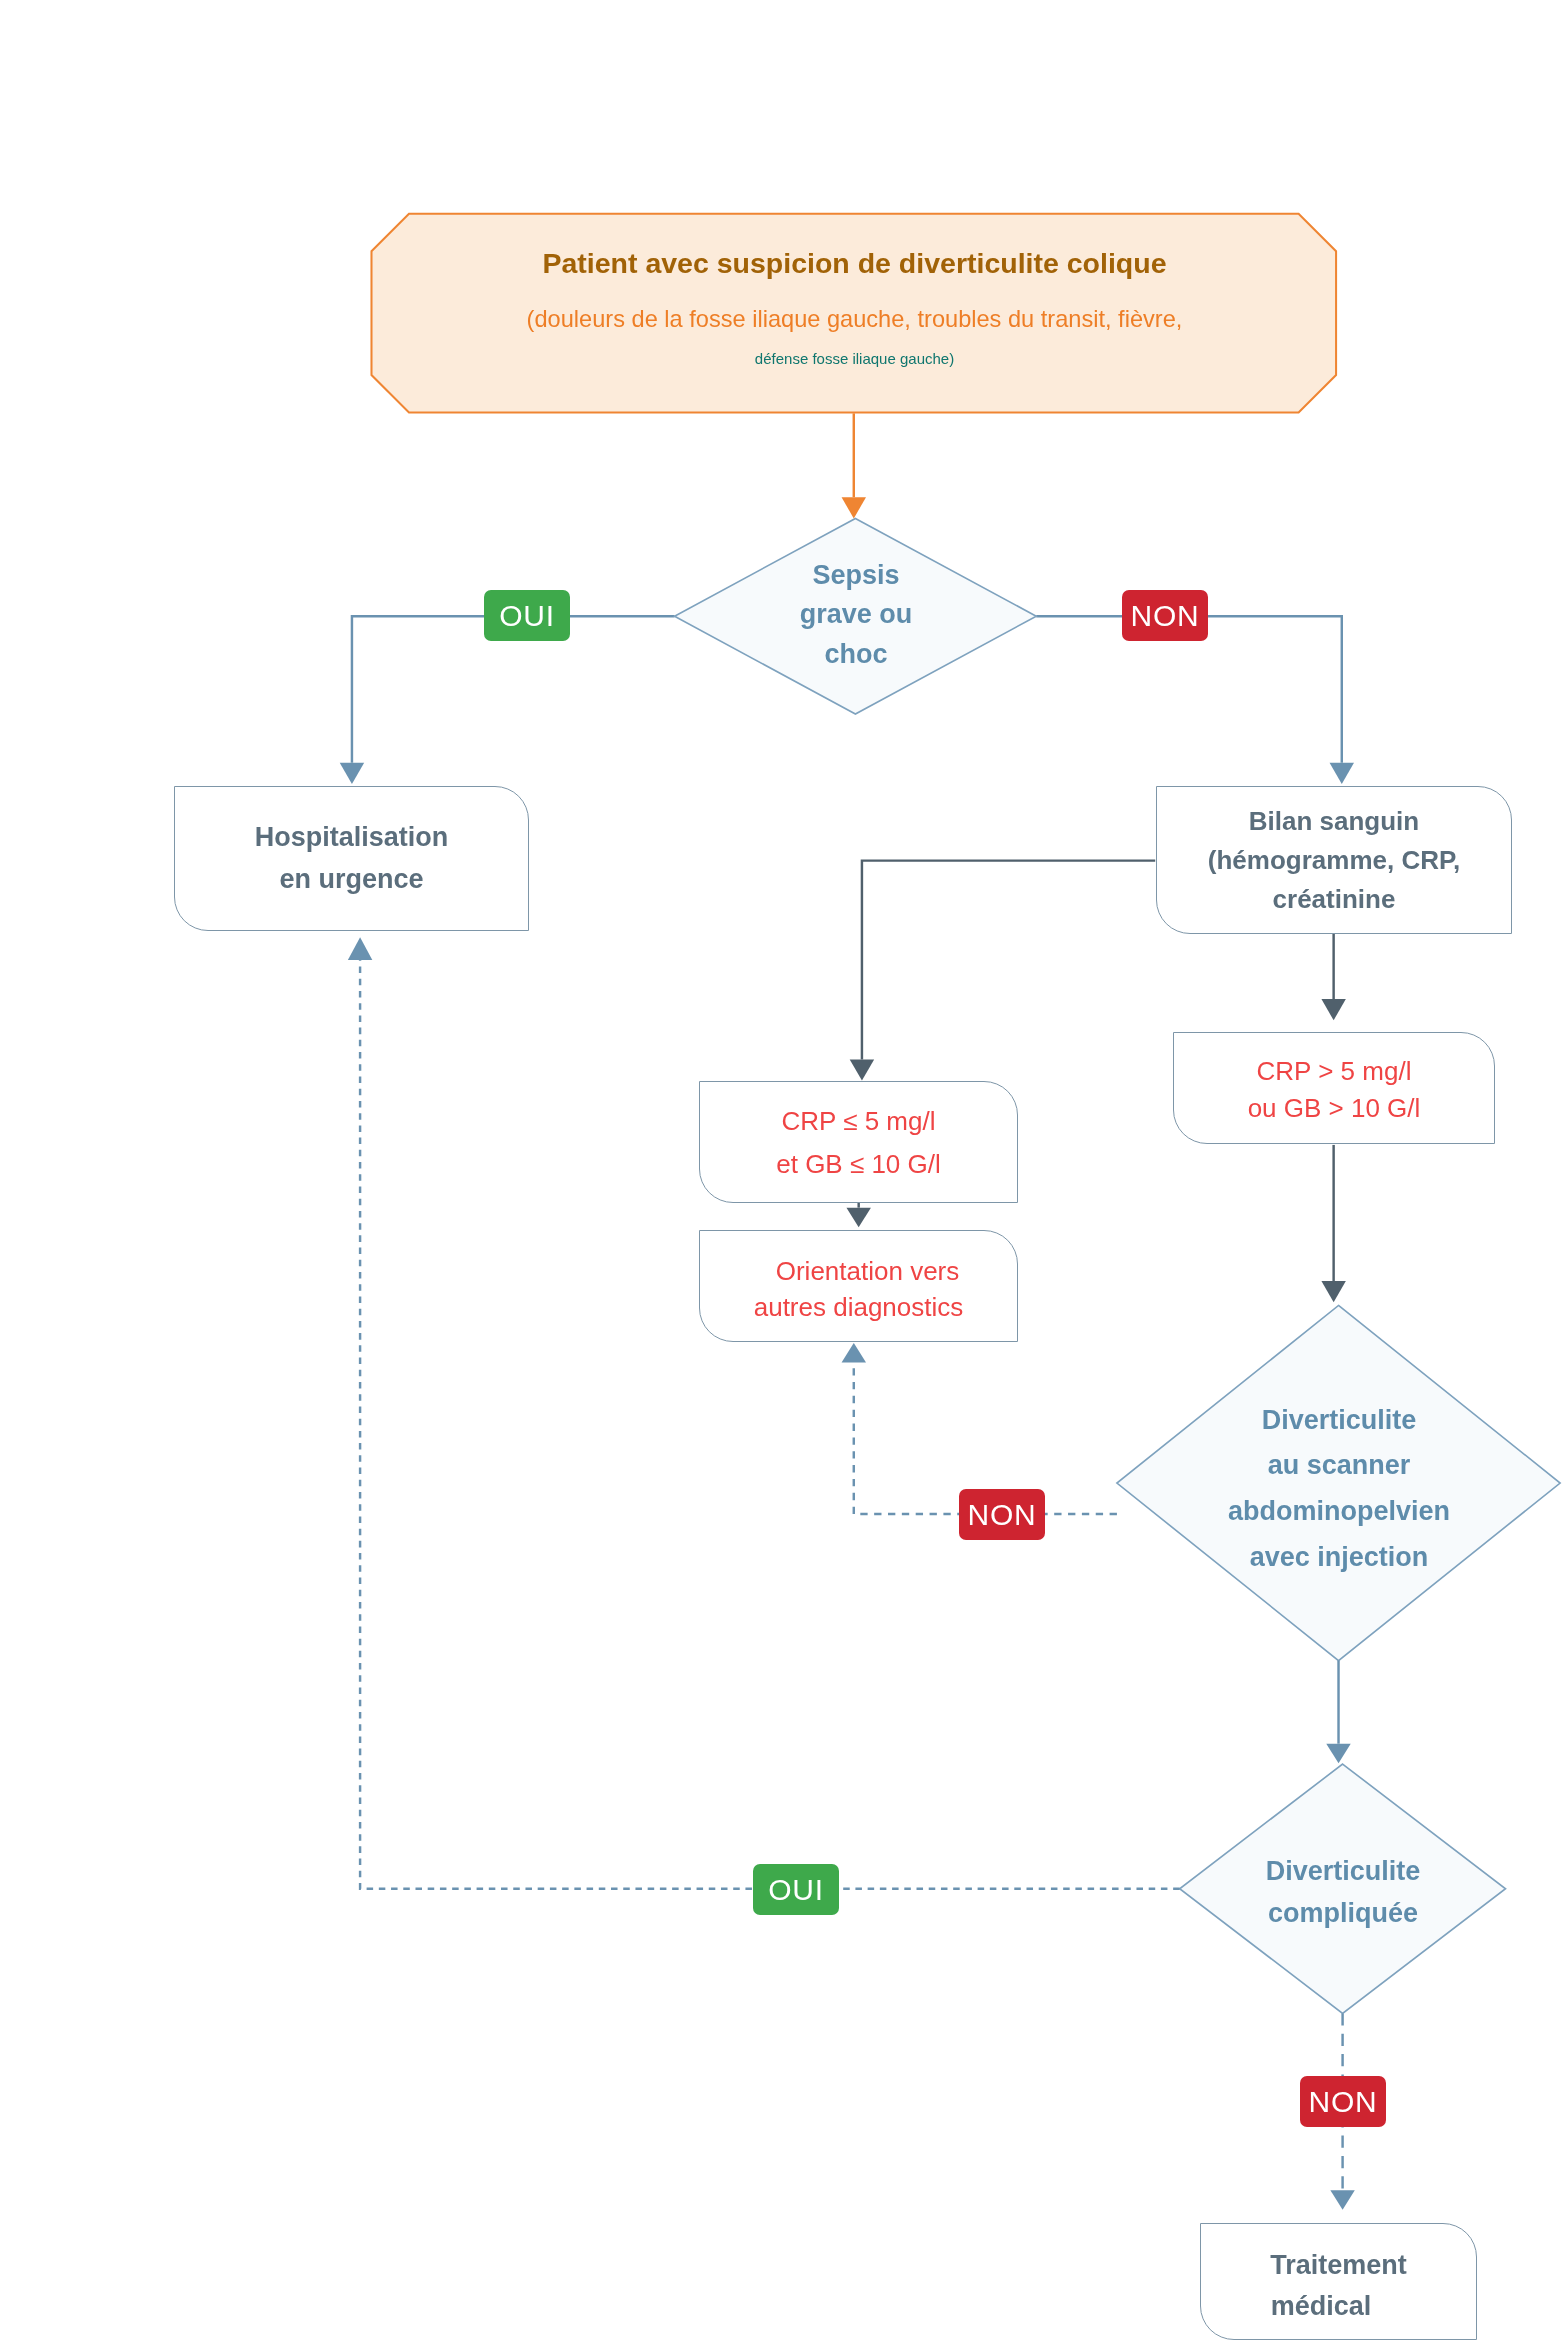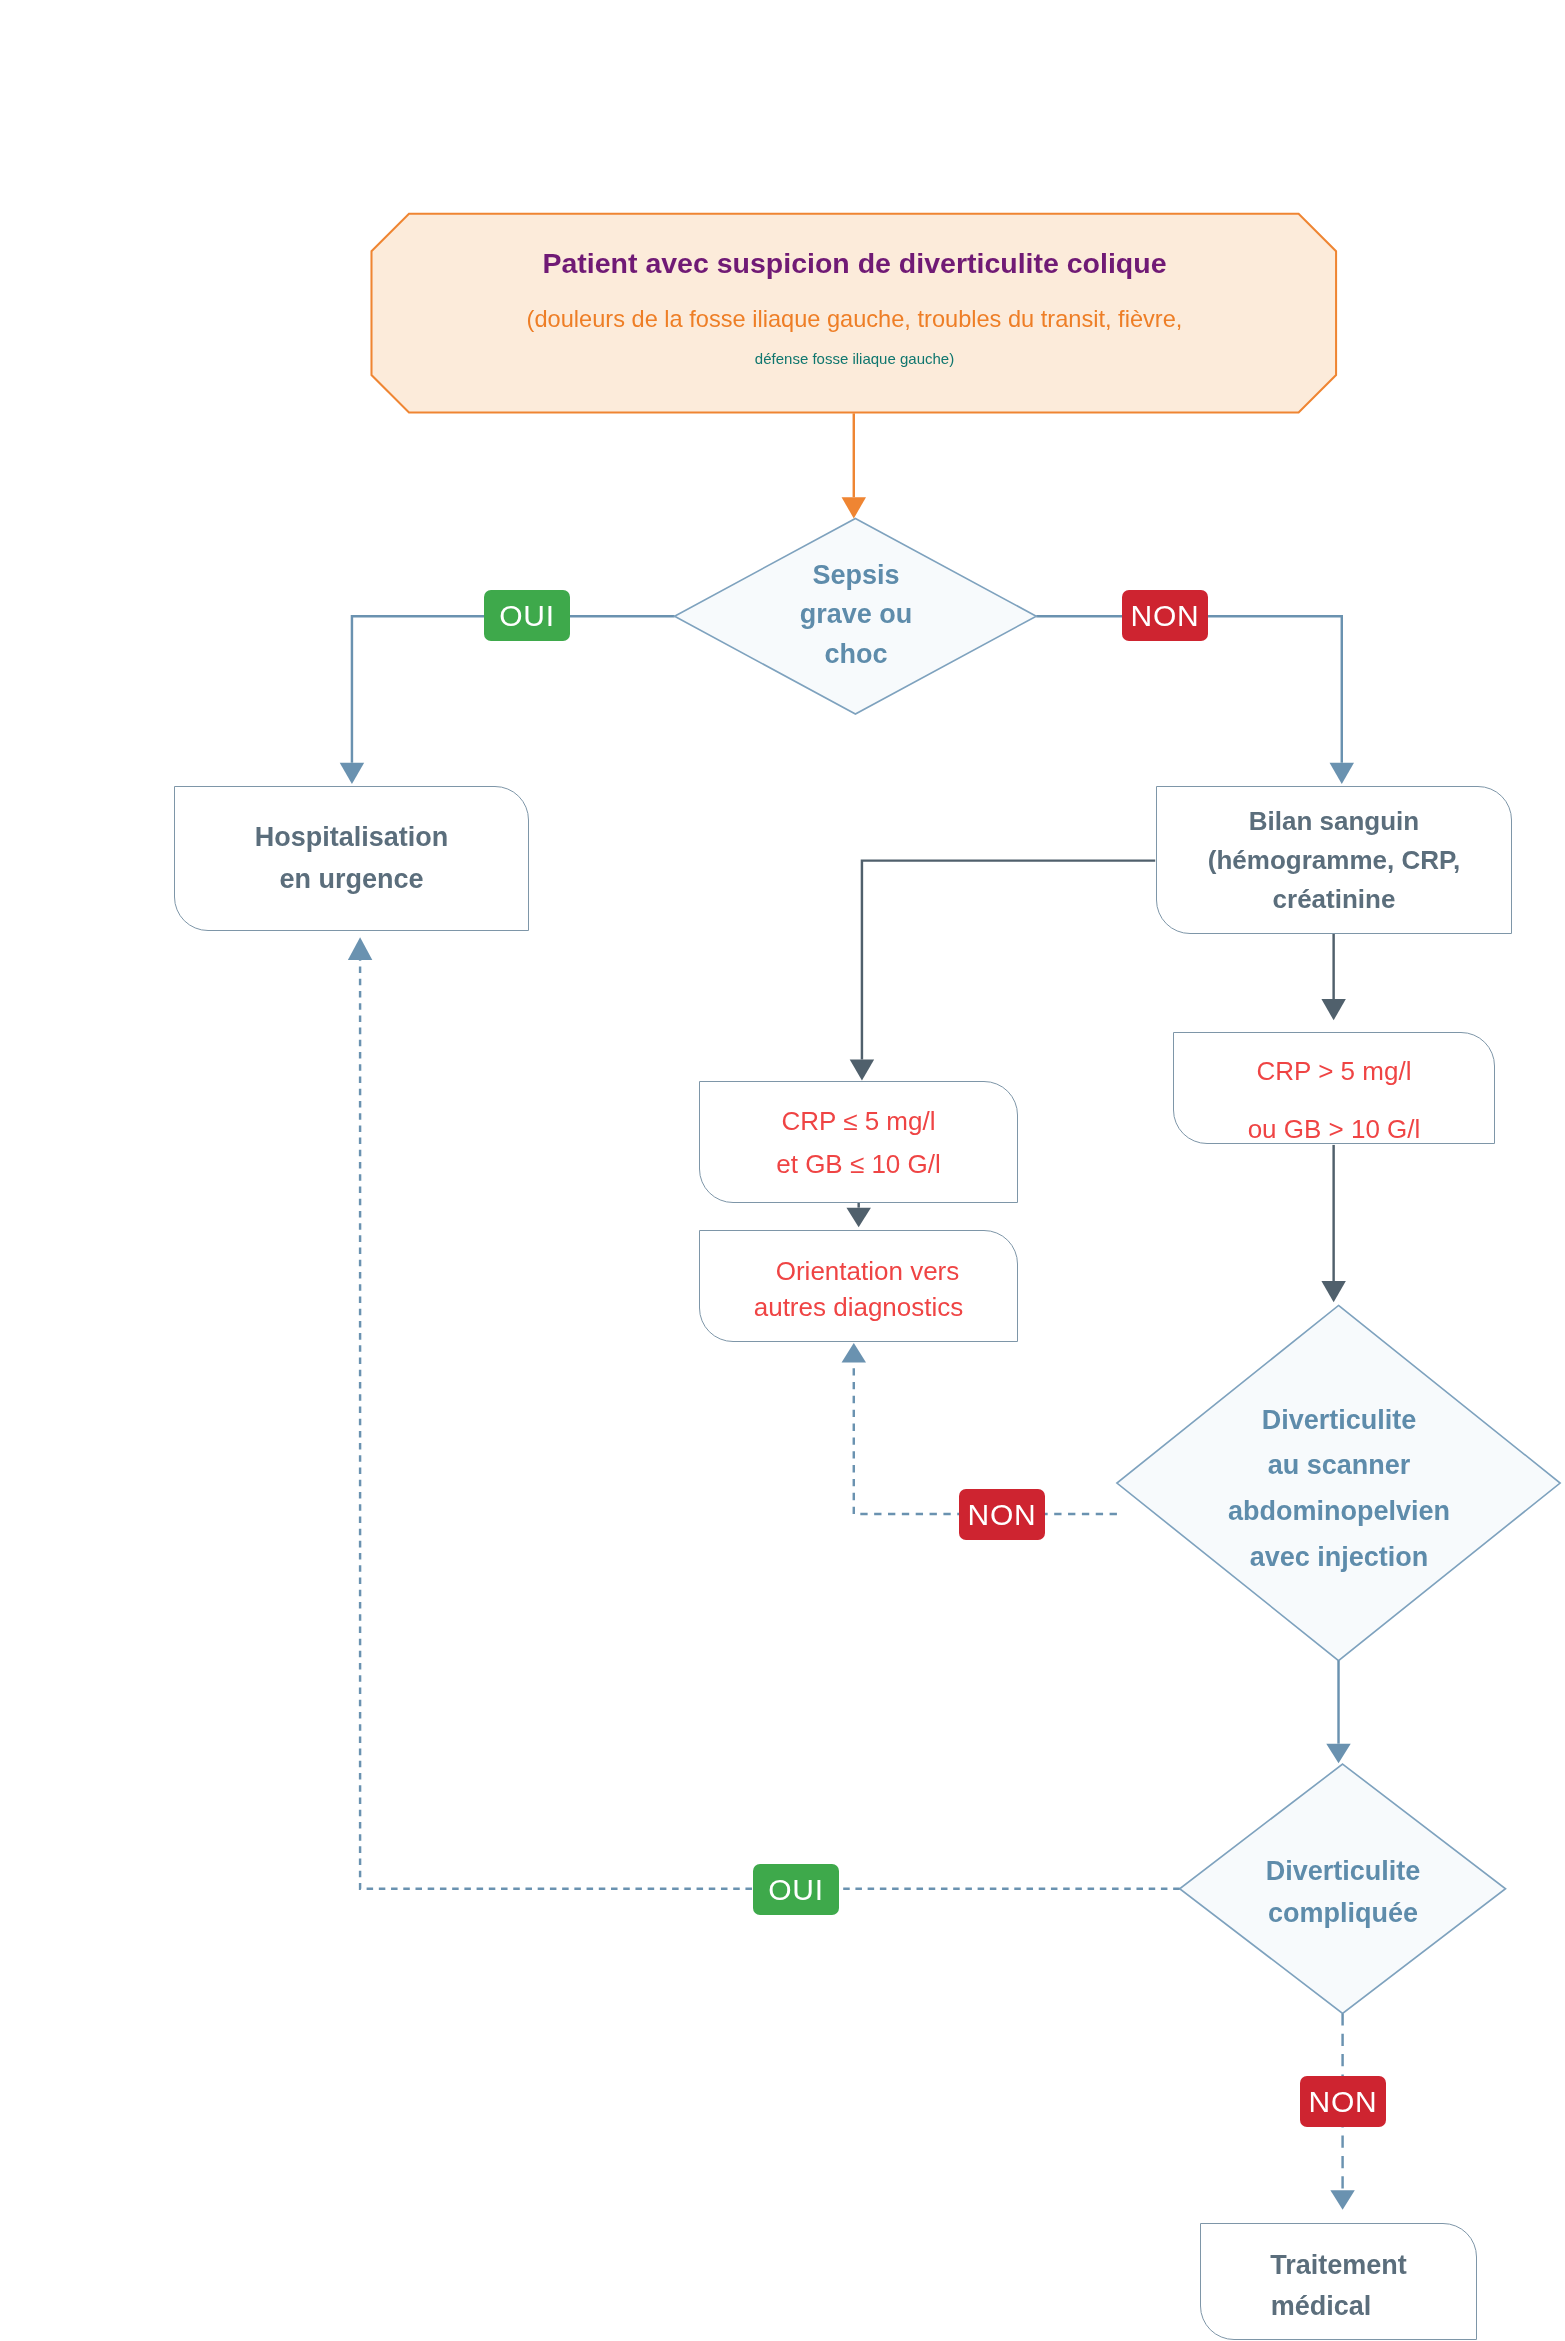--- a/index.html
+++ b/index.html
@@ -15,21 +15,21 @@
     background:#F0832A;color:#ffffff;font-size:37px;font-weight:bold;
     line-height:90px;padding-left:37px;box-sizing:border-box;letter-spacing:0.4px;
     white-space:nowrap;
   }
 
   
   .tline{position:absolute;text-align:center;white-space:nowrap;}
 
   
   .start-title{left:372px;top:244px;width:965px;height:39px;line-height:39px;
-    font-size:28.5px;font-weight:bold;color:#701a75;}
+    font-size:28.5px;font-weight:bold;color:#a16207;}
   .start-sub1{left:372px;top:303px;width:965px;height:33px;line-height:33px;
     font-size:23.6px;color:#EE7E26;}
   .start-sub2{left:372px;top:342px;width:965px;height:33px;line-height:33px;
     font-size:15px;color:#0f766e;}
 
   
   .dtext{font-size:27px;font-weight:bold;color:#5E8CAB;height:36px;line-height:36px;}
   .sepsis-l1{left:758px;top:557px;width:196px;}
   .sepsis-l2{left:758px;top:596px;width:196px;}
   .sepsis-l3{left:758px;top:636px;width:196px;}
@@ -56,21 +56,21 @@
   .rtext{font-size:26px;font-weight:normal;color:#ef4444;height:36px;line-height:36px;}
 
   .hosp-l1{left:174px;top:819px;width:355px;}
   .hosp-l2{left:174px;top:861px;width:355px;}
   .bilan-l1{left:1156px;top:803px;width:356px;font-size:26px;}
   .bilan-l2{left:1156px;top:842px;width:356px;font-size:26px;text-align:center;}
   .bilan-l3{left:1156px;top:881px;width:356px;font-size:26px;}
   .crplow-l1{left:699px;top:1103px;width:319px;}
   .crplow-l2{left:699px;top:1146px;width:319px;}
   .crphigh-l1{left:1173px;top:1053px;width:322px;}
-  .crphigh-l2{left:1173px;top:1090px;width:322px;margin-top:21px;}
+  .crphigh-l2{left:1173px;top:1090px;width:322px;}
   .orient-l1{left:699px;top:1253px;width:337px;}
   .orient-l2{left:699px;top:1289px;width:319px;}
   .trait-l1{left:1200px;top:2247px;width:277px;}
   .trait-l2{left:1184px;top:2288px;width:234px;margin-left:20px;}
 
   
   .badge{
     position:absolute;width:86px;height:51px;border-radius:7px;
     color:#ffffff;font-size:30px;line-height:51px;text-align:center;
     letter-spacing:0.8px;

